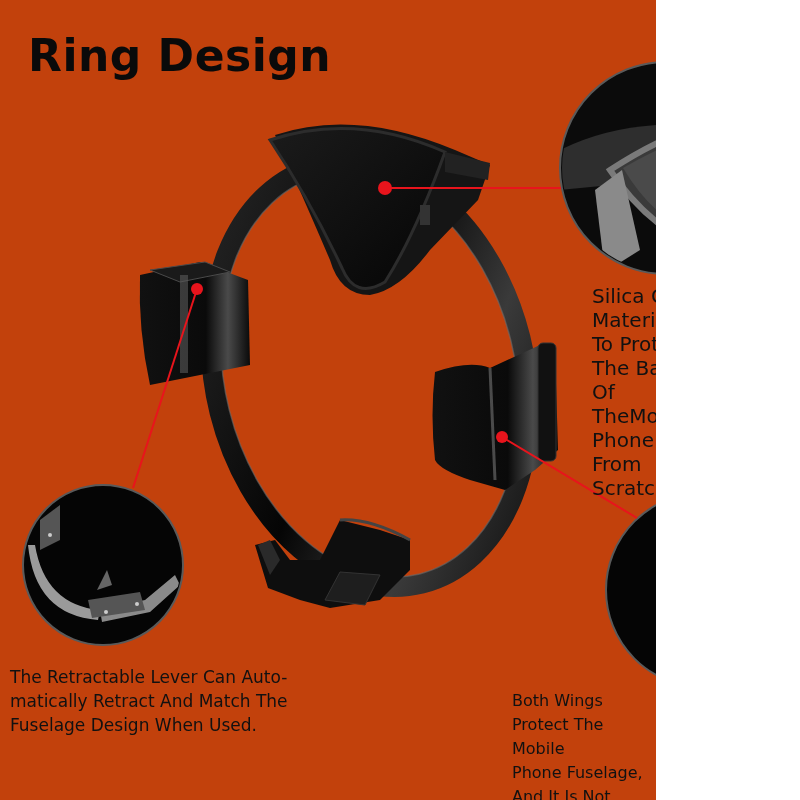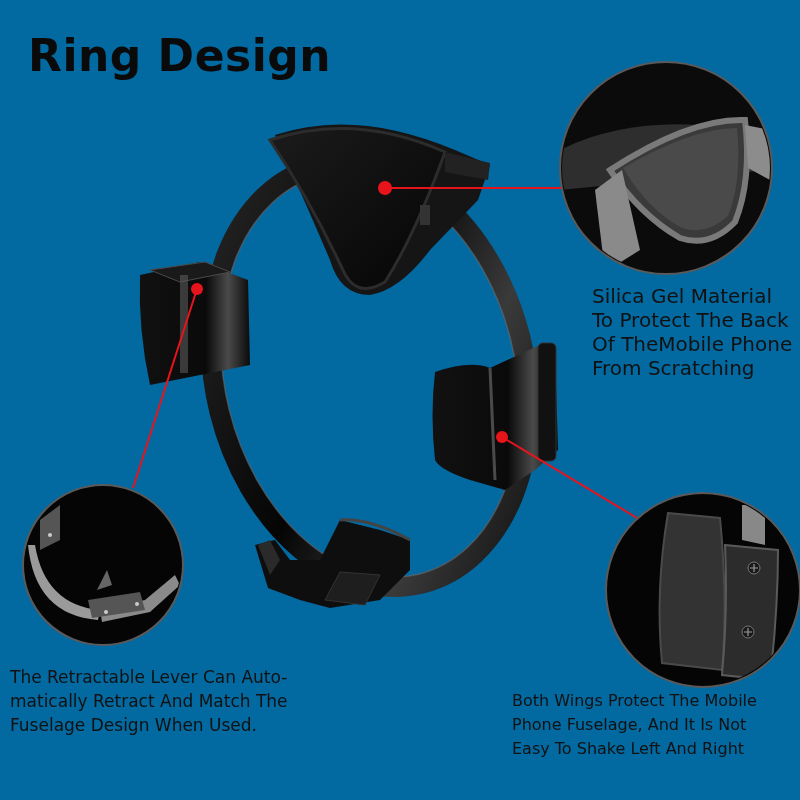--- a/index.html
+++ b/index.html
@@ -1,16 +1,16 @@
 <!DOCTYPE html>
 <html><head>
 <meta charset="utf-8">
 <style>
   html, body { margin: 0; padding: 0; background: #ffffff; }
-  #canvas { position: relative; width: 800px; height: 800px; overflow: hidden; background: #0369a1; font-family: "DejaVu Sans", sans-serif; }
+  #canvas { position: relative; width: 656px; height: 800px; overflow: hidden; background: #c2410c; font-family: "DejaVu Sans", sans-serif; }
   .title { position: absolute; left: 28px; top: 30px; font-size: 44px; font-weight: bold; color: #0a0a0a; letter-spacing: 0.5px; }
   .caption { position: absolute; color: #111; font-size: 16.5px; line-height: 24px; white-space: pre-line; }
   .cap-silica { left: 592px; top: 284px; font-size: 20px; line-height: 24px; }
   .cap-lever { left: 10px; top: 665px; font-size: 17px; line-height: 24px; }
   .cap-wings { left: 512px; top: 689px; font-size: 16px; line-height: 24px; }
   svg { position: absolute; left: 0; top: 0; }
 </style>
 </head>
 <body>
 

